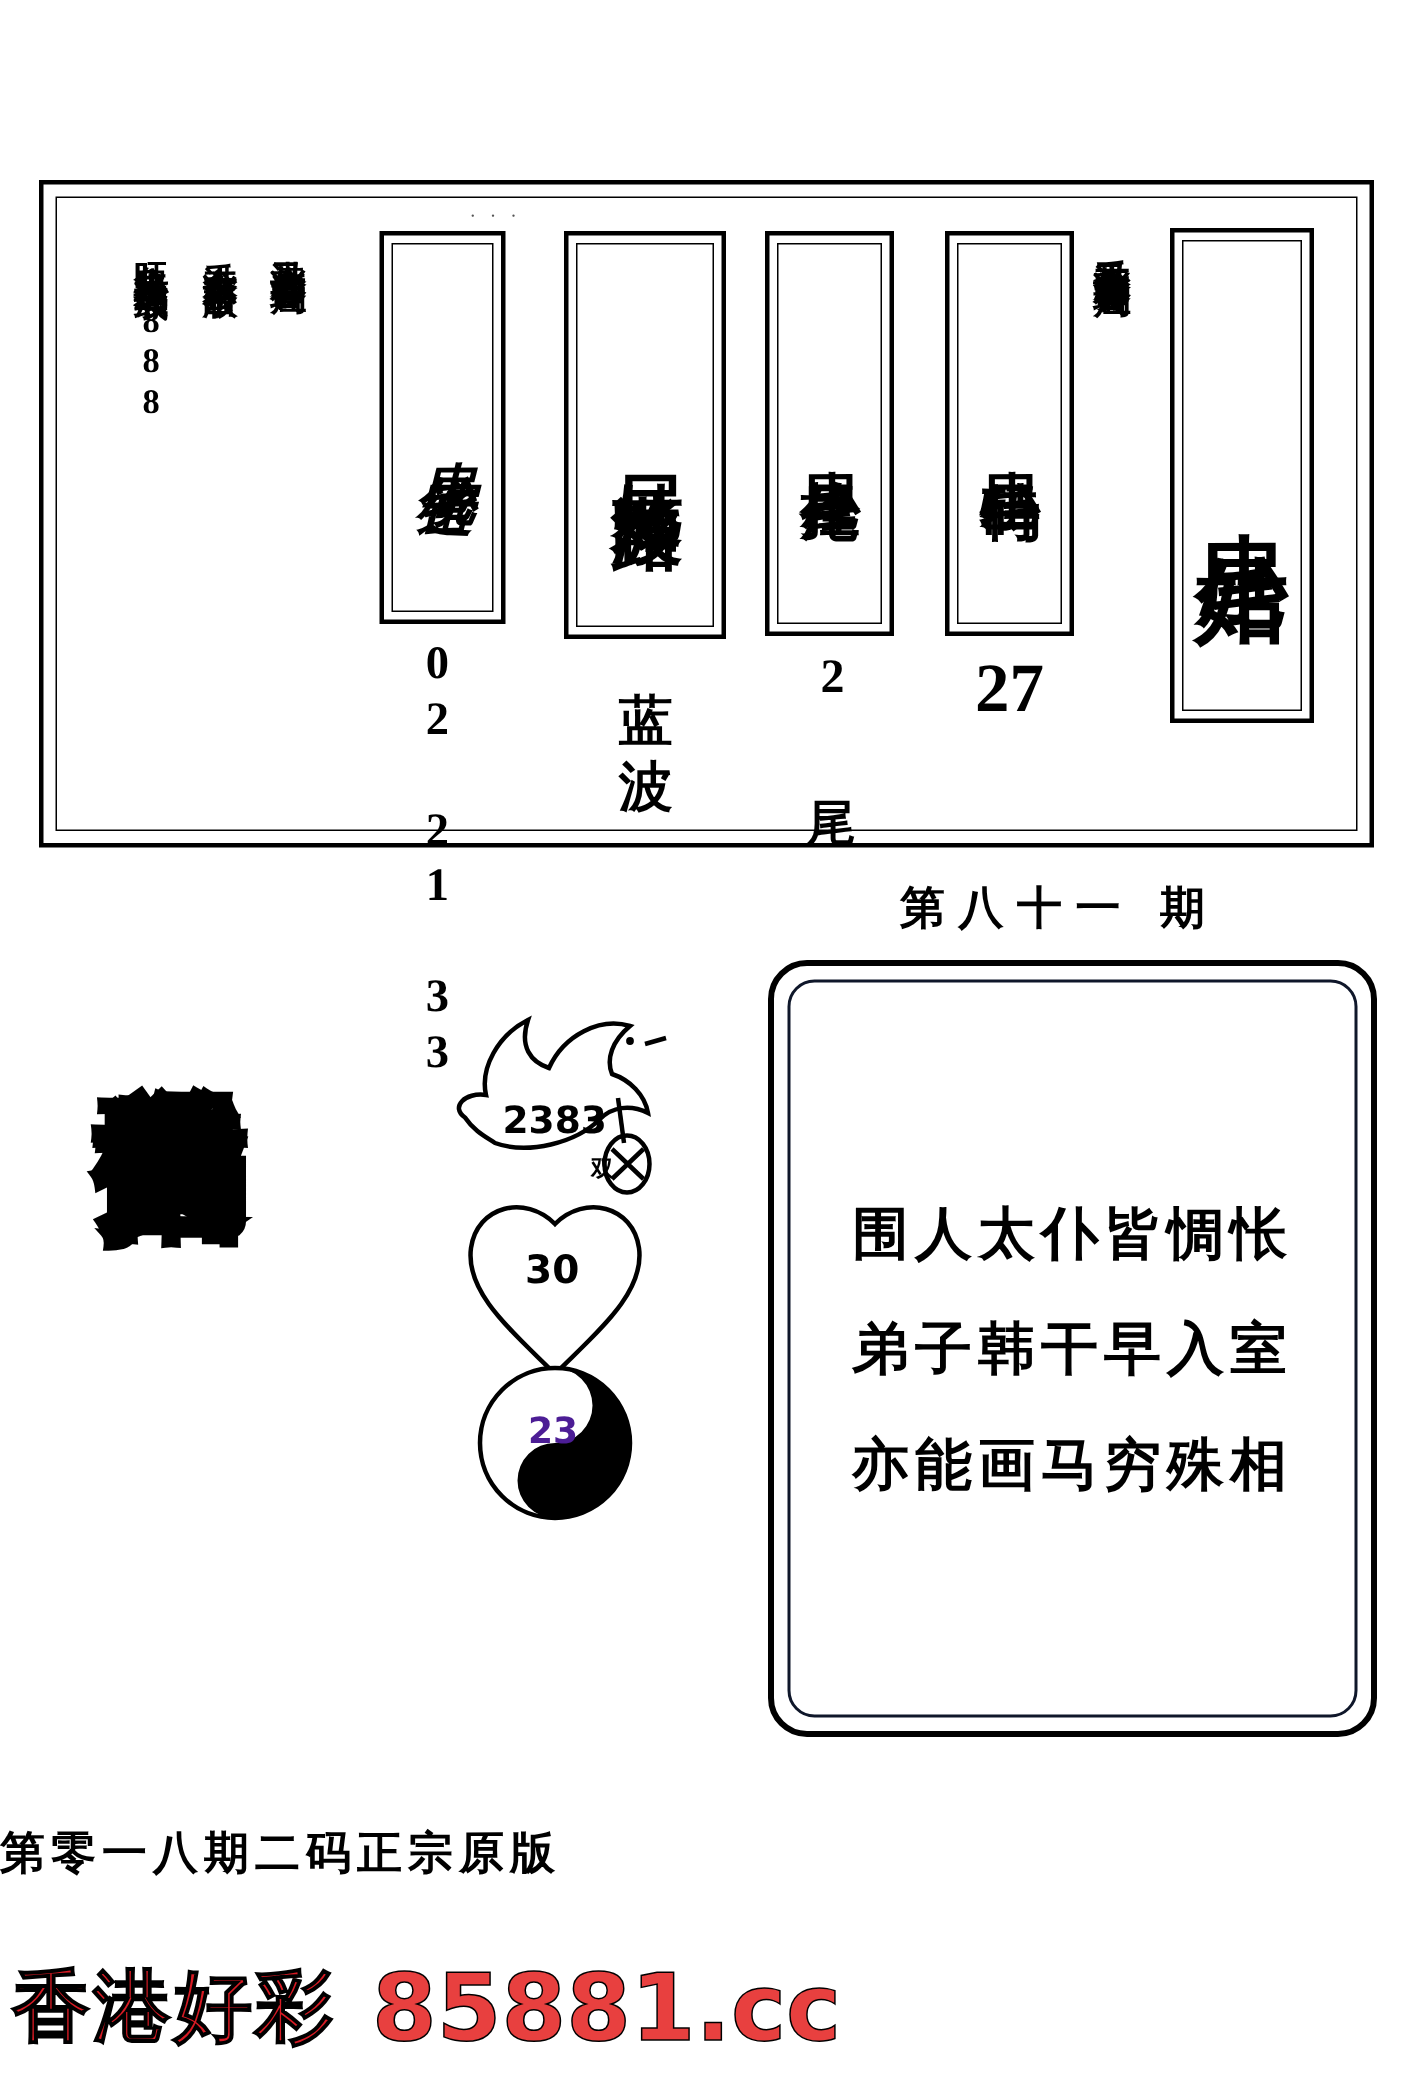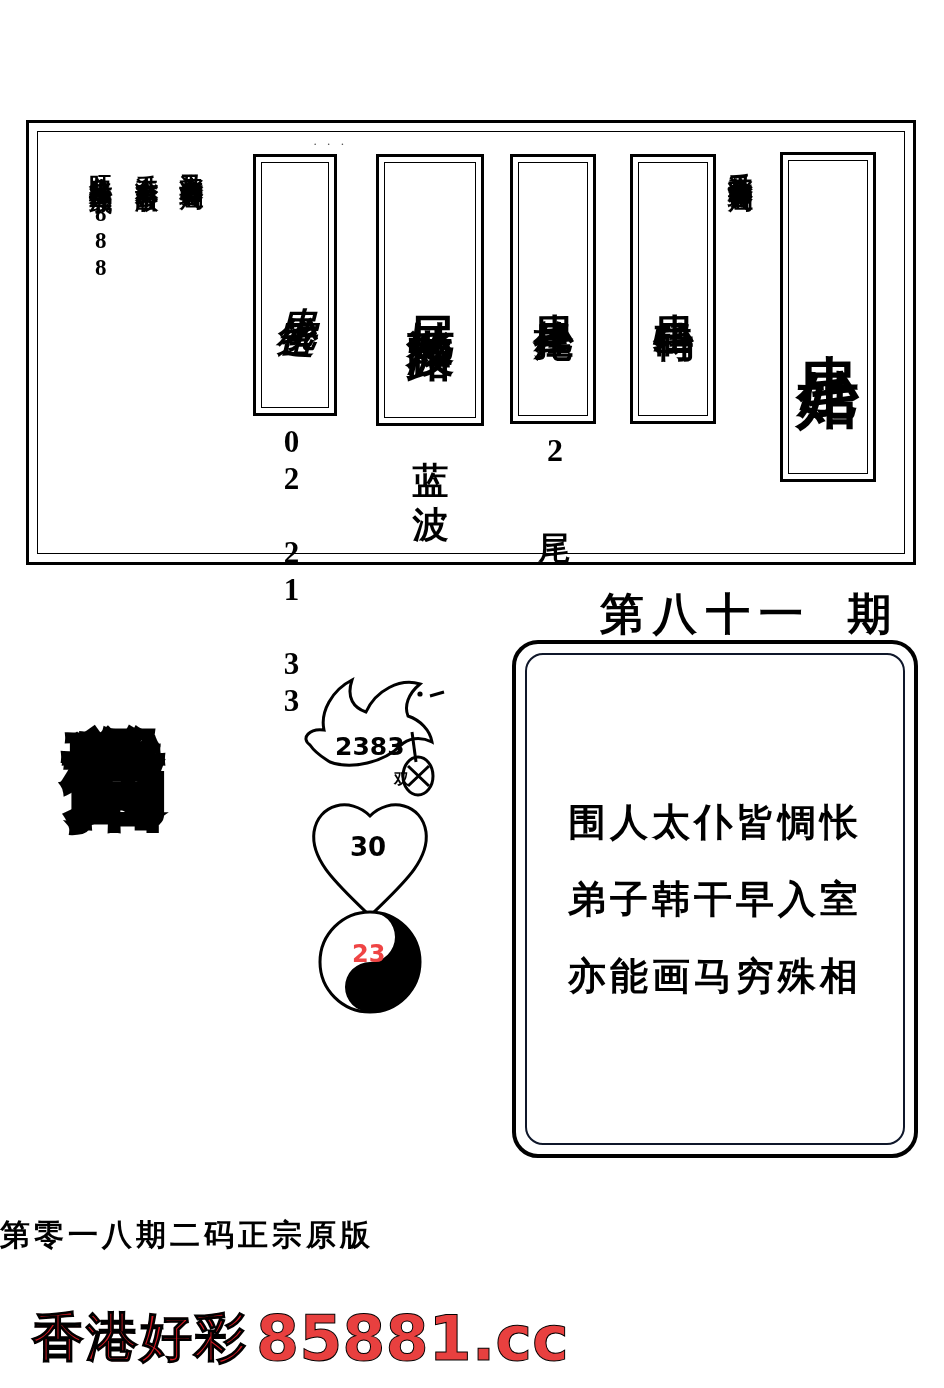--- a/index.html
+++ b/index.html
@@ -157,24 +157,24 @@
     font-size: 13px;
     letter-spacing: 3px;
     color: #555;
   }
 
   
   .issue-line {
     position: absolute;
     left: 600px;
     top: 585px;
-    font-size: 44px;
+    font-size: 30px;
     font-weight: bold;
     letter-spacing: 9px;
-    font-family: Liberation Mono, monospace;
+    font-family: Liberation Sans, sans-serif;
   }
 
   
   .big-title {
     position: absolute;
     left: 62px;
     top: 636px;
     width: 140px;
   }
   .big-title .vt {
@@ -194,21 +194,21 @@
     width: 190px;
     height: 400px;
   }
   .sym-num {
     position: absolute;
     font-weight: bold;
     font-family: "DejaVu Sans", sans-serif;
   }
   #dove-num { left: 55px; top: 82px; font-size: 25px; }
   #heart-num { left: 70px; top: 182px; font-size: 26px; }
-  #yin-num  { left: 72px; top: 290px; font-size: 24px; color: #ef4444; }
+  #yin-num  { left: 72px; top: 290px; font-size: 24px; color: #4c1d95; }
   #dove-tag { left: 114px; top: 120px; font-size: 15px; font-weight: bold; }
 
   
   .poem-box {
     position: absolute;
     left: 512px;
     top: 640px;
     width: 406px;
     height: 518px;
     border: 4px solid #000;
@@ -250,33 +250,33 @@
 
   
   .footer {
     position: absolute;
     left: 0;
     bottom: 8px;
     width: 944px;
     height: 84px;
     display: flex;
     align-items: center;
-    padding-left: 32px;
+    padding-left: 8px;
     box-sizing: border-box;
   }
   .footer-cn {
     font-size: 52px;
     font-weight: bold;
     color: #d81b24;
     letter-spacing: 2px;
     font-family: "DejaVu Sans", sans-serif;
     -webkit-text-stroke: 1px #000;
   }
   .footer-url {
-    margin-left: 8px;
+    margin-left: 24px;
     font-size: 62px;
     font-weight: bold;
     color: #e8403f;
     font-family: "DejaVu Sans", sans-serif;
     -webkit-text-stroke: 1px #000;
   }
 </style>
 </head>
 <body>
 
@@ -293,20 +293,21 @@
 
     <div class="org-right">
       <span class="vt">香港马会彩券管理局：</span>
     </div>
 
     <div class="cell" id="cell-tema">
       <div class="inner">
         <span class="vt">小尾特码</span>
       </div>
     </div>
+    <div class="cell-value" id="cell-tema-val">27</div>
 
     <div class="cell" id="cell-tail">
       <div class="inner">
         <span class="vt">小尾拴尾</span>
       </div>
     </div>
     <div class="cell-value" id="cell-tail-val">
       <span class="vt">2 尾</span>
     </div>
 

